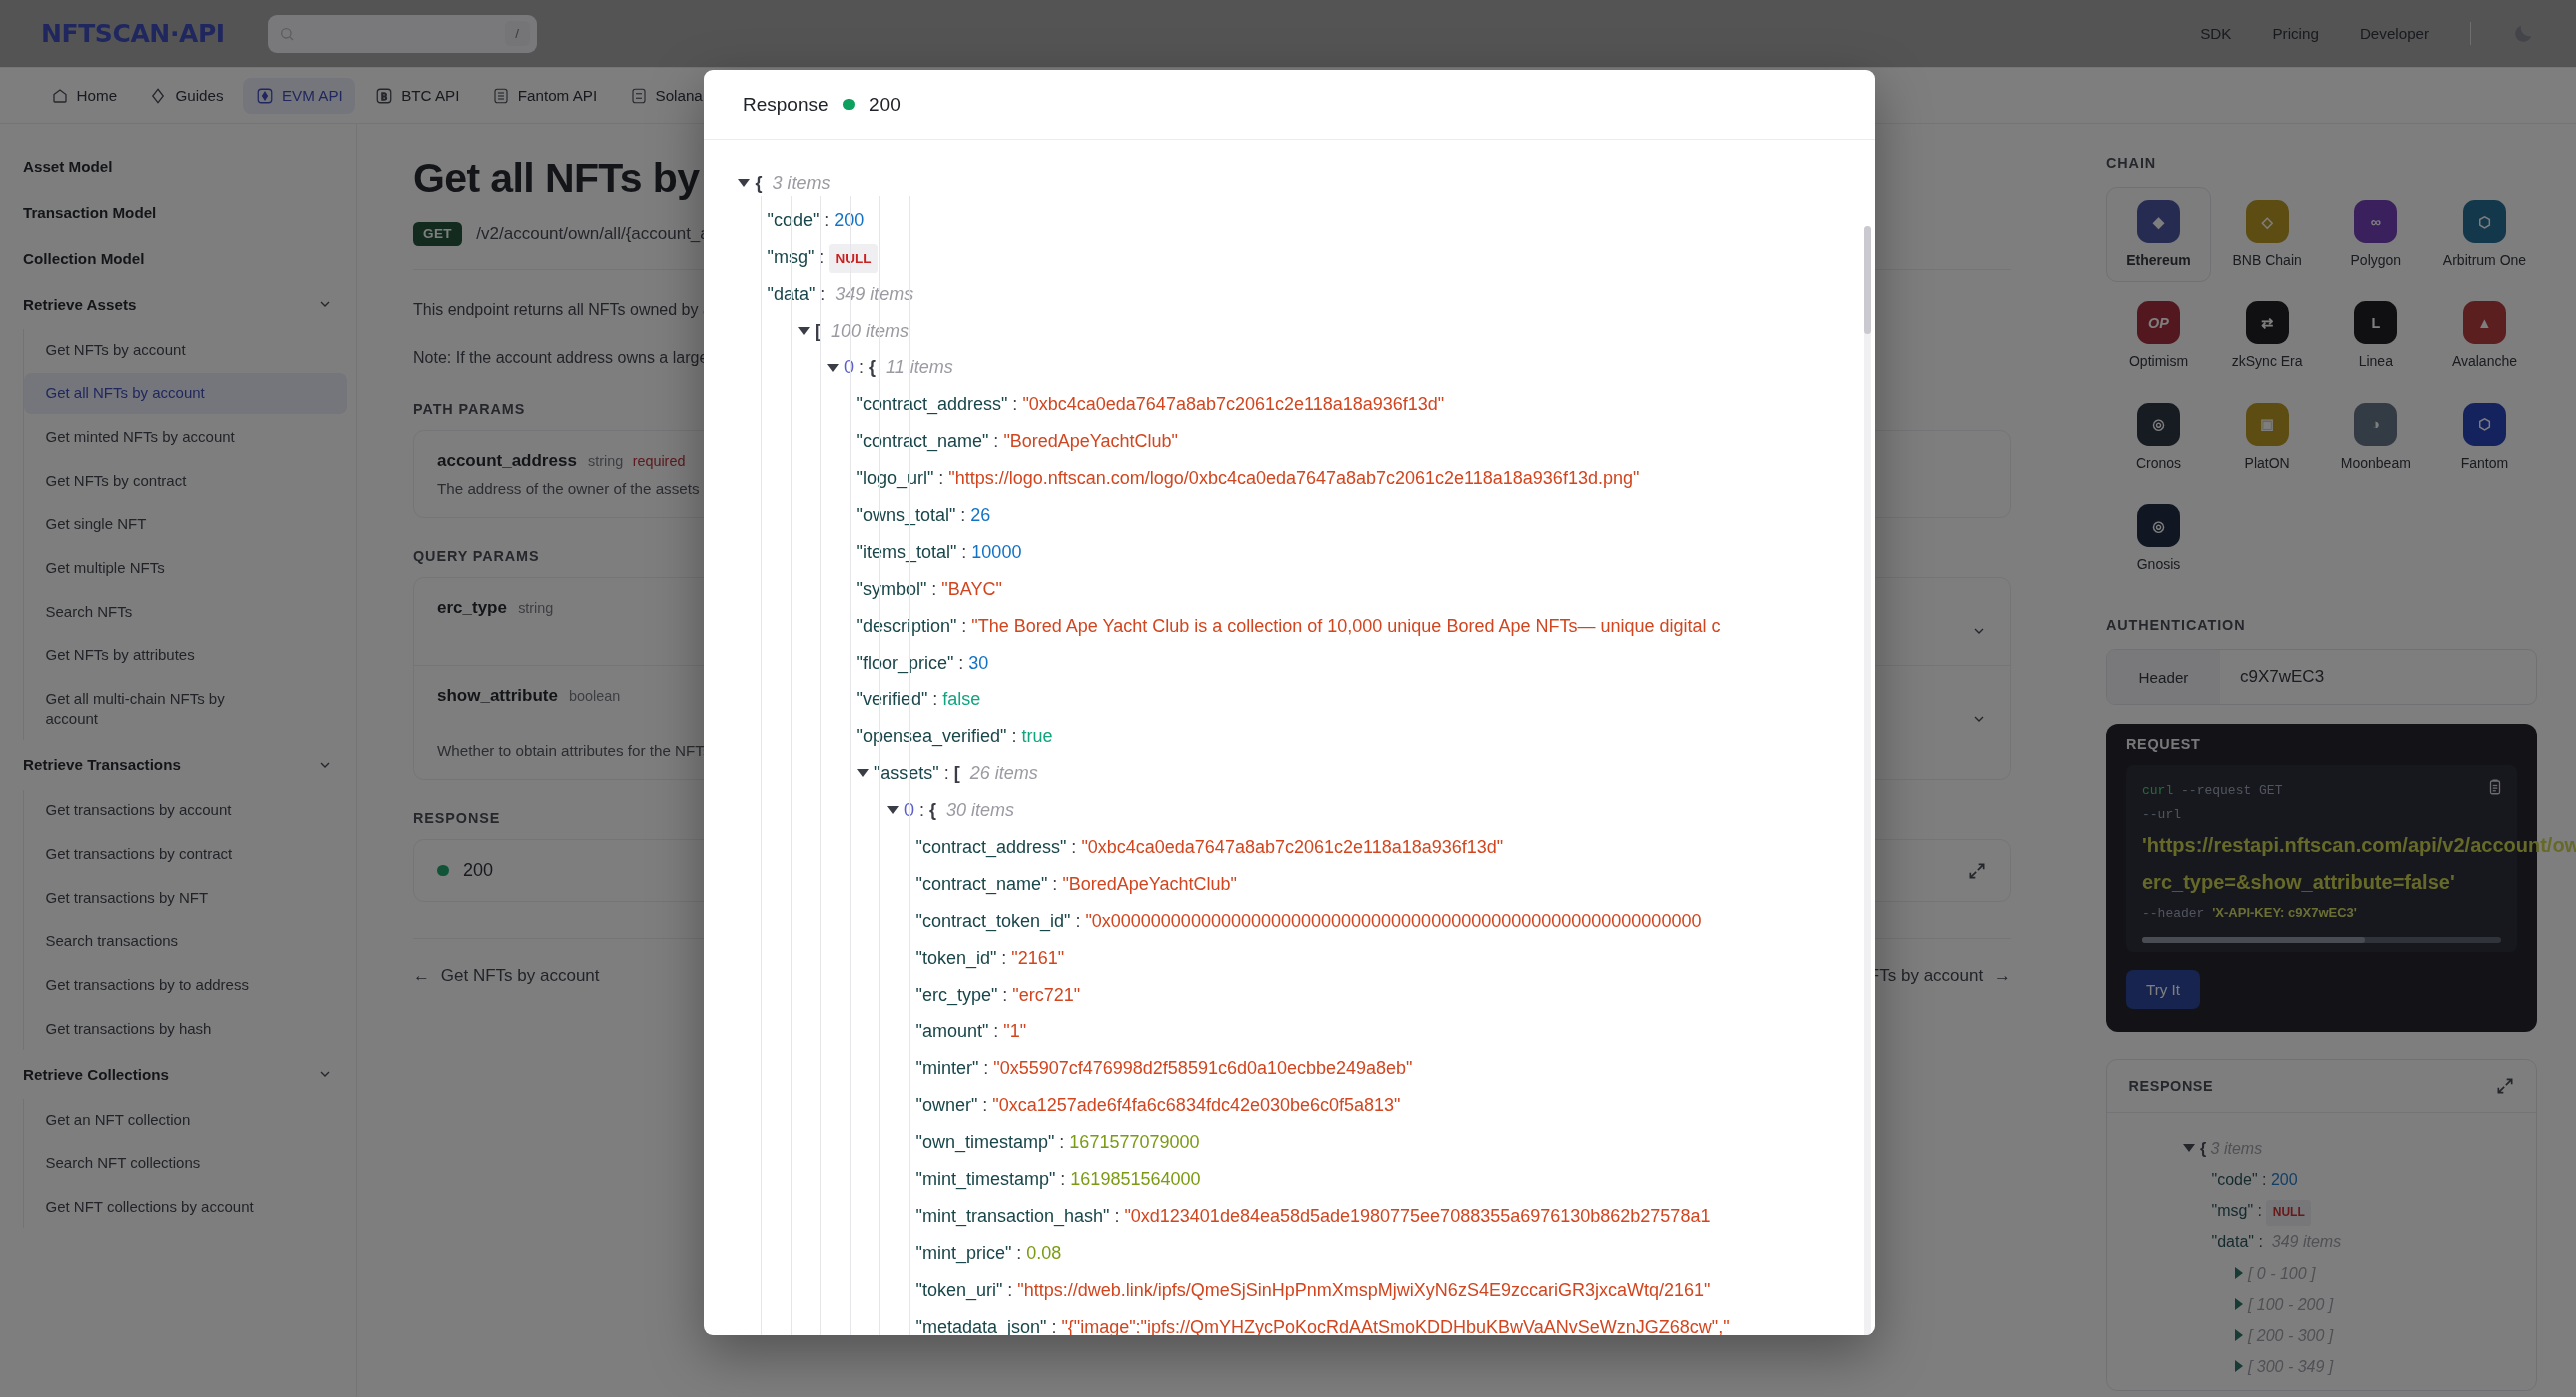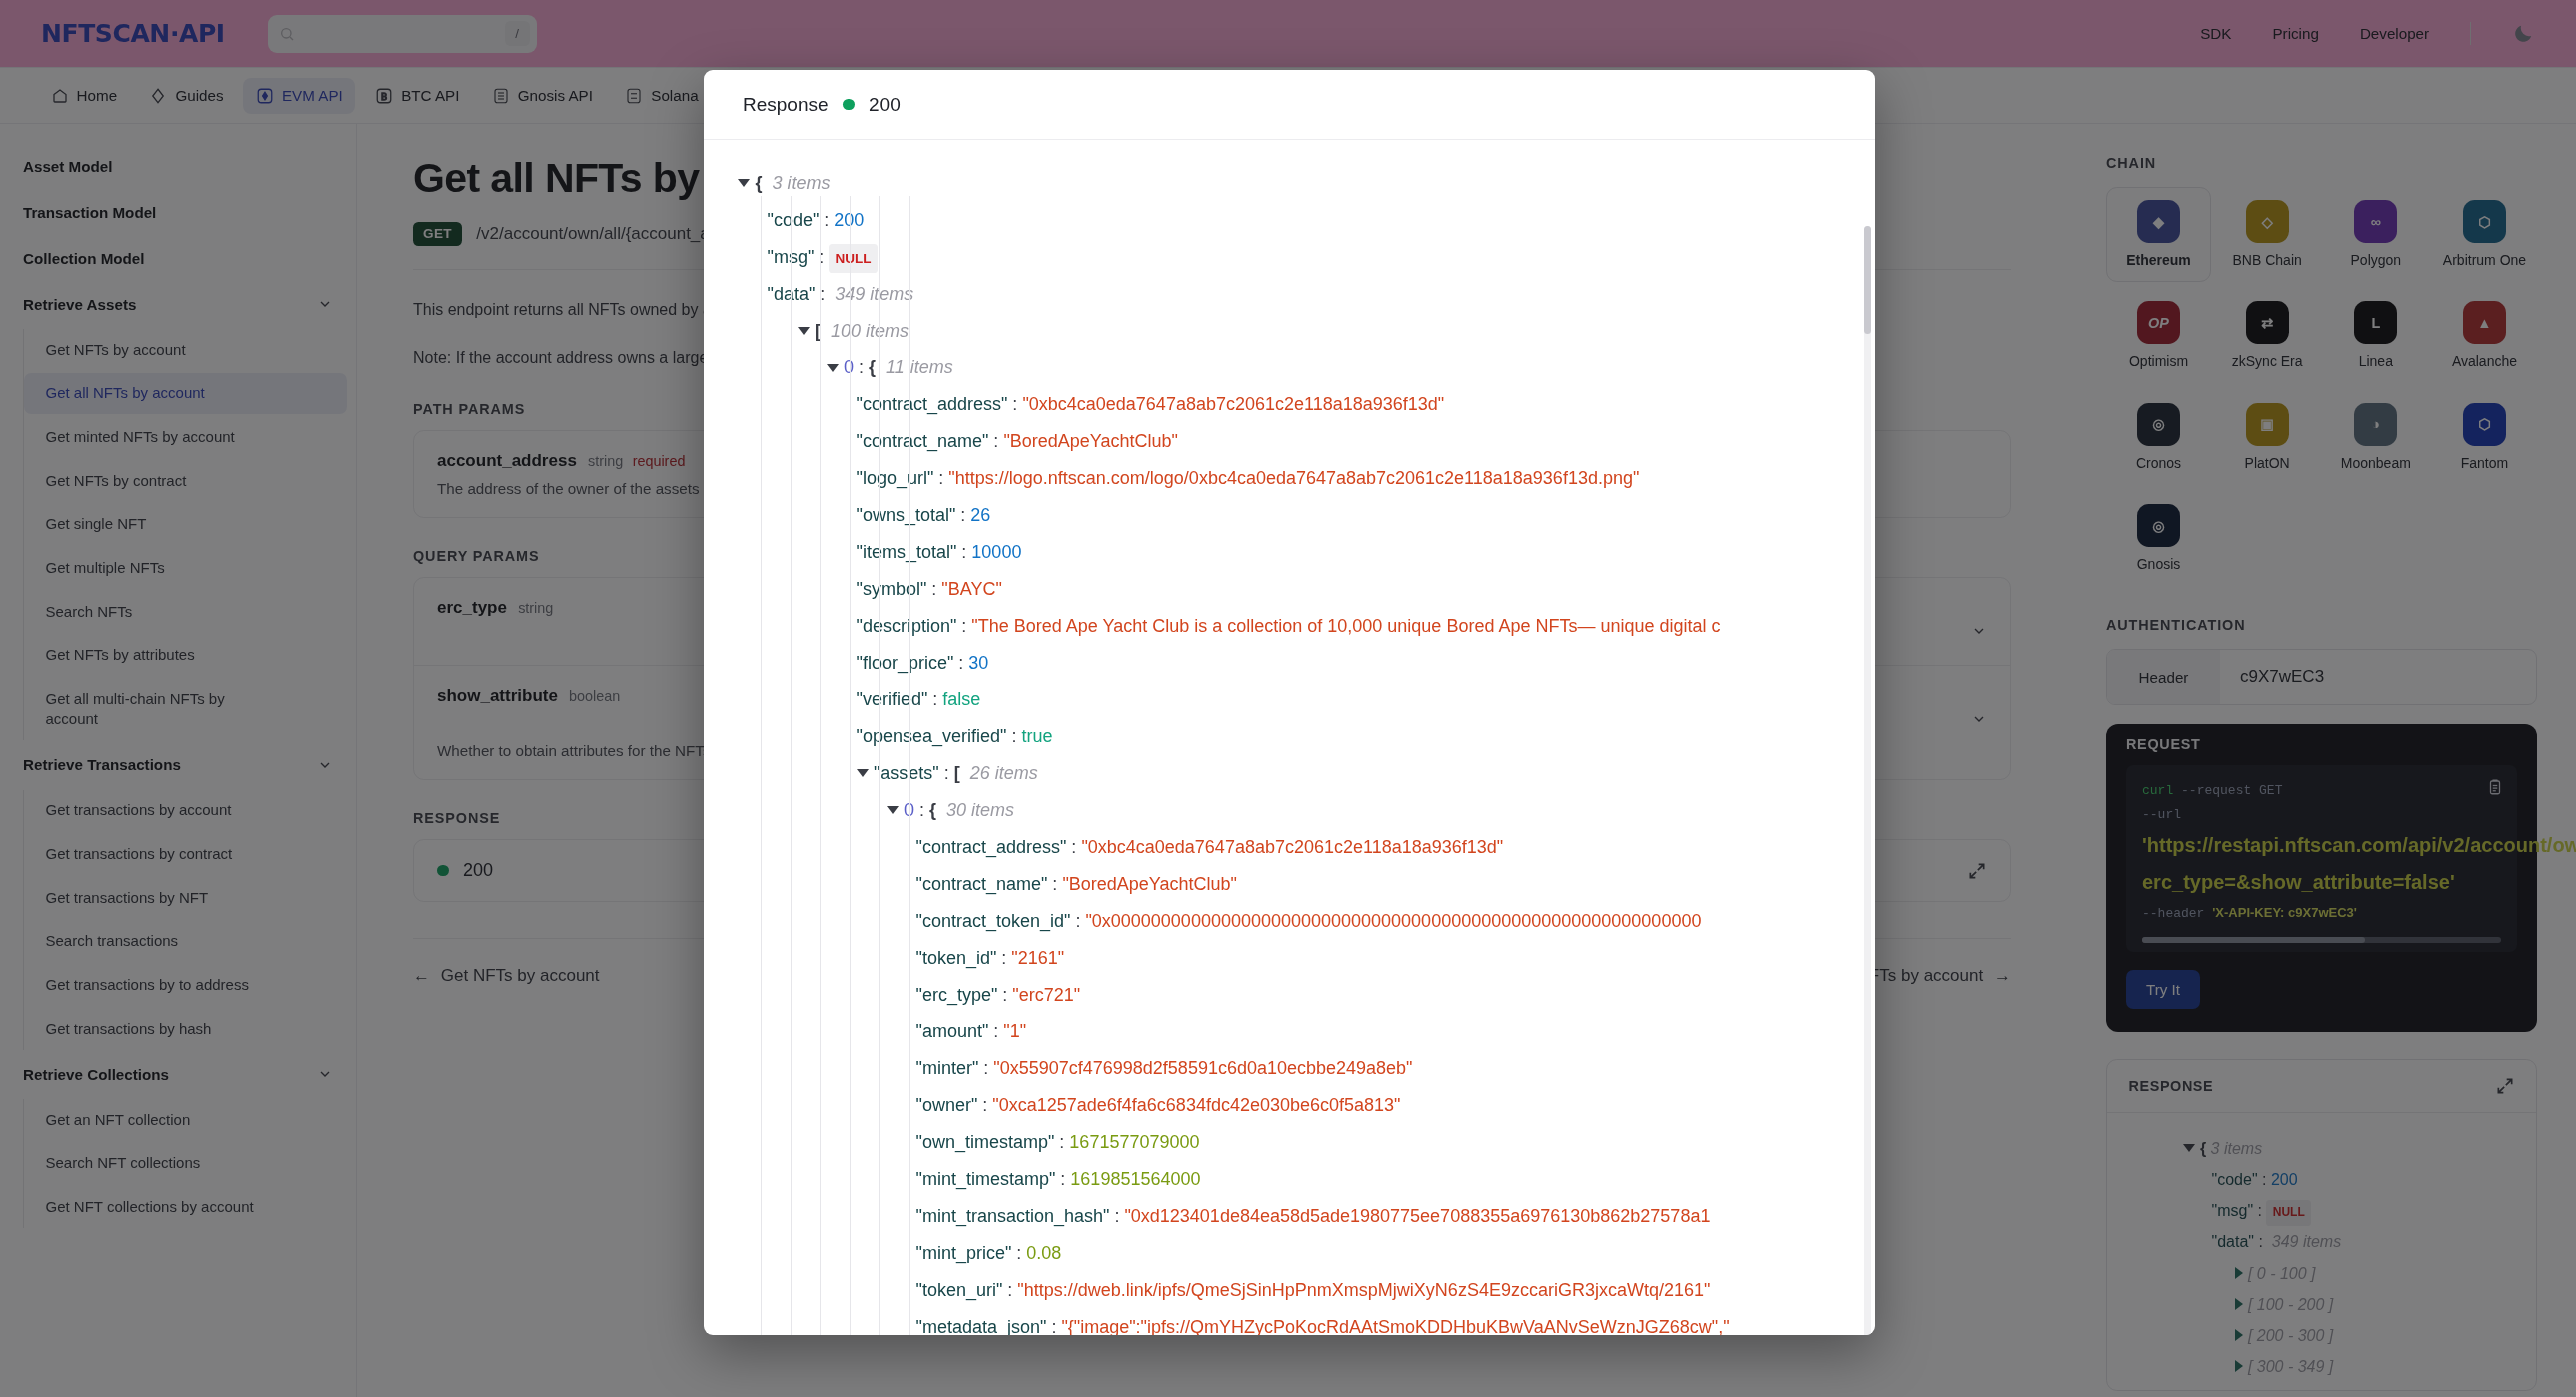--- a/index.html
+++ b/index.html
@@ -11,21 +11,21 @@
   }
   #root { position: relative; width: 2576px; height: 1397px; }
 
   
   .page { position: absolute; inset: 0; background: #ffffff; }
 
   
   .topbar {
     position: absolute; top: 0; left: 0; right: 0; height: 68px;
     display: flex; align-items: center; padding: 0 41px;
-    border-bottom: 0.9px solid #ececef; background: #f9a8d4; justify-content: flex-end;
+    border-bottom: 0.9px solid #ececef; background: #a3a3a3; justify-content: flex-end;
   }
   .brand {
     font-family: "DejaVu Sans", sans-serif;
     font-weight: 700; font-size: 25px; letter-spacing: -0.4px;
     color: #2d3fb5; white-space: nowrap;
   }
   .searchbox {
     margin-left: 43px; width: 269px; height: 38px; border-radius: 9px;
     background: #f4f4f6; display: flex; align-items: center;
     padding: 0 10.8px; gap: 9px; position: relative;
@@ -234,21 +234,21 @@
           </svg>
         <span>BTC API</span>
       </div>
       <div class="navtab">
         <svg class="tico" viewBox="0 0 24 24" fill="none" stroke="#3a3d45" stroke-width="1.5">
             <rect x="4" y="3" width="16" height="18" rx="3"></rect>
             <line x1="8" y1="8" x2="16" y2="8"></line>
             <line x1="8" y1="12" x2="16" y2="12"></line>
             <line x1="8" y1="16" x2="16" y2="16"></line>
           </svg>
-        <span>Gnosis API</span>
+        <span>Fantom API</span>
       </div>
       <div class="navtab">
         <svg class="tico" viewBox="0 0 24 24" fill="none" stroke="#3a3d45" stroke-width="1.5">
             <rect x="4" y="3" width="16" height="18" rx="3"></rect>
             <line x1="8" y1="9" x2="16" y2="9"></line>
             <line x1="8" y1="15" x2="16" y2="15"></line>
           </svg>
         <span>Solana</span>
       </div>
     </div>

